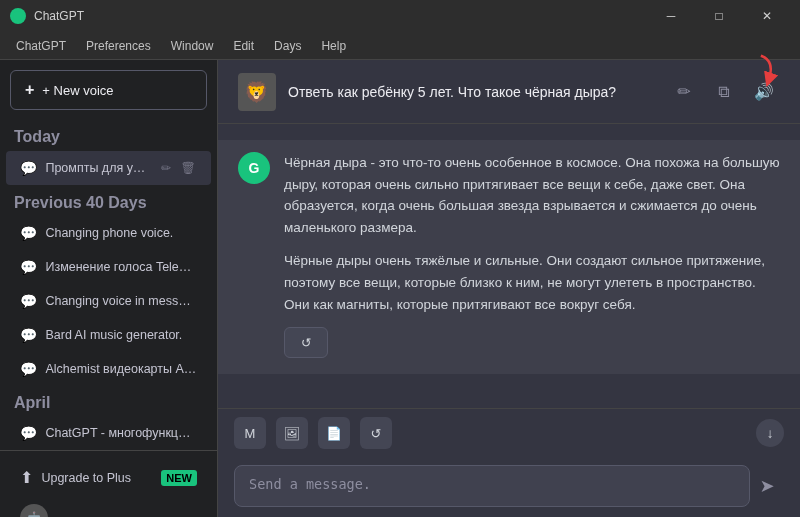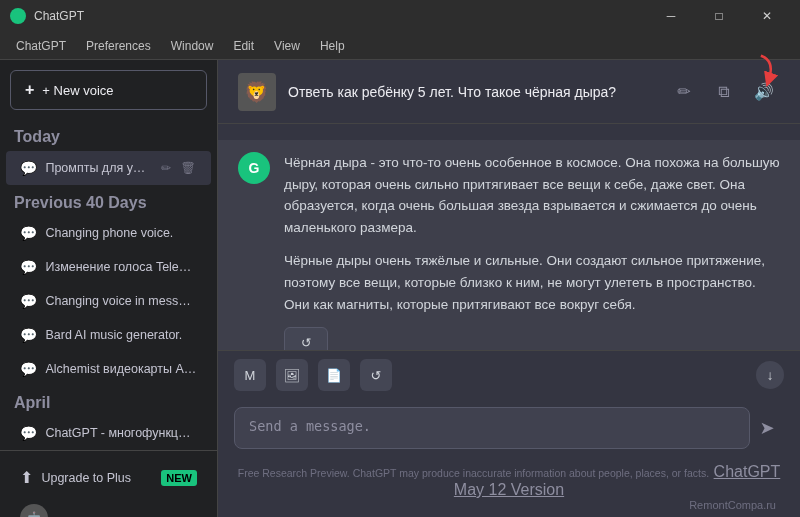--- a/index.html
+++ b/index.html
@@ -386,21 +386,21 @@
     <button class="title-btn">□</button>
     <button class="title-btn close">✕</button>
   </div>
 </div>
 
 <div class="menu-bar">
   <span class="menu-item">ChatGPT</span>
   <span class="menu-item">Preferences</span>
   <span class="menu-item">Window</span>
   <span class="menu-item">Edit</span>
-  <span class="menu-item">View</span>
+  <span class="menu-item">Days</span>
   <span class="menu-item">Help</span>
 </div>
 
 <div class="main-layout">
 
   <div class="sidebar">
     <button class="new-chat-btn">
       <span class="plus-icon">+</span>
       <span style="font-size:13px">+ New voice</span>
     </button>
@@ -524,19 +524,14 @@
       </button>
     </div>
 
     <div class="input-row">
       <textarea class="chat-input" placeholder="Send a message." style=""></textarea>
       <button class="send-btn">
         <span>➤</span>
       </button>
     </div>
 
-    <div class="chat-footer">
-      <span class="footer-text">Free Research Preview. ChatGPT may produce inaccurate information about people, places, or facts.</span>
-      <span class="footer-link">ChatGPT May 12 Version</span>
-      <span class="watermark" style="display:block;">RemontCompa.ru</span>
-    </div>
   </div>
 </div>
 
 </body></html>

